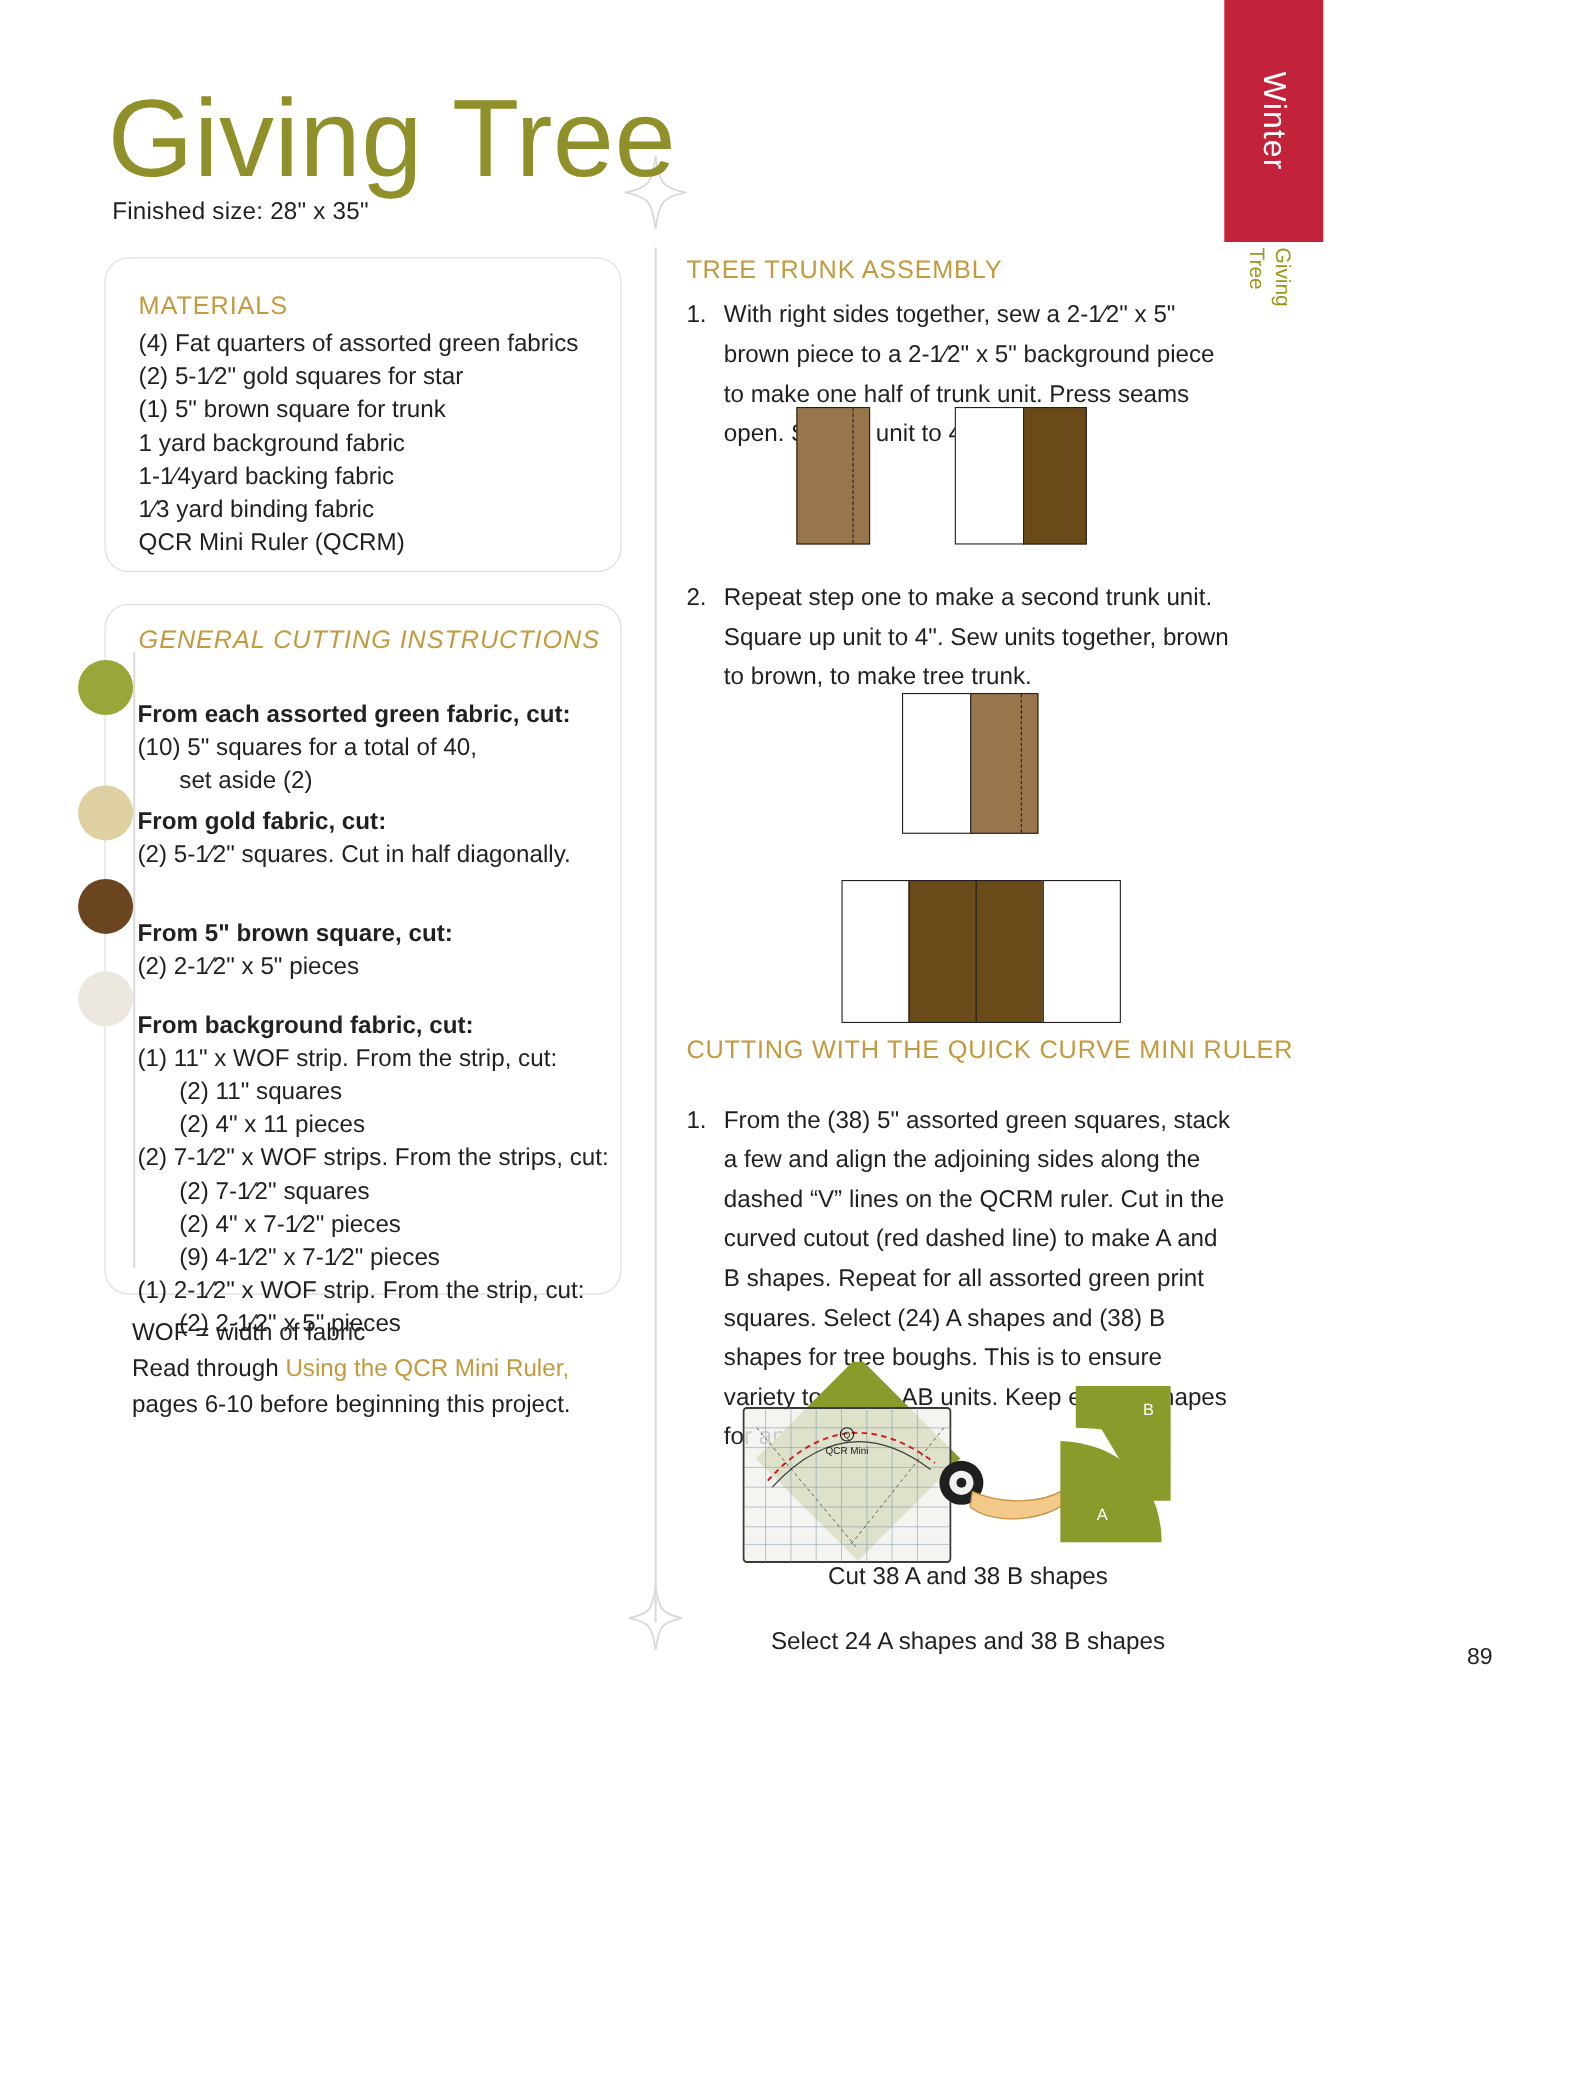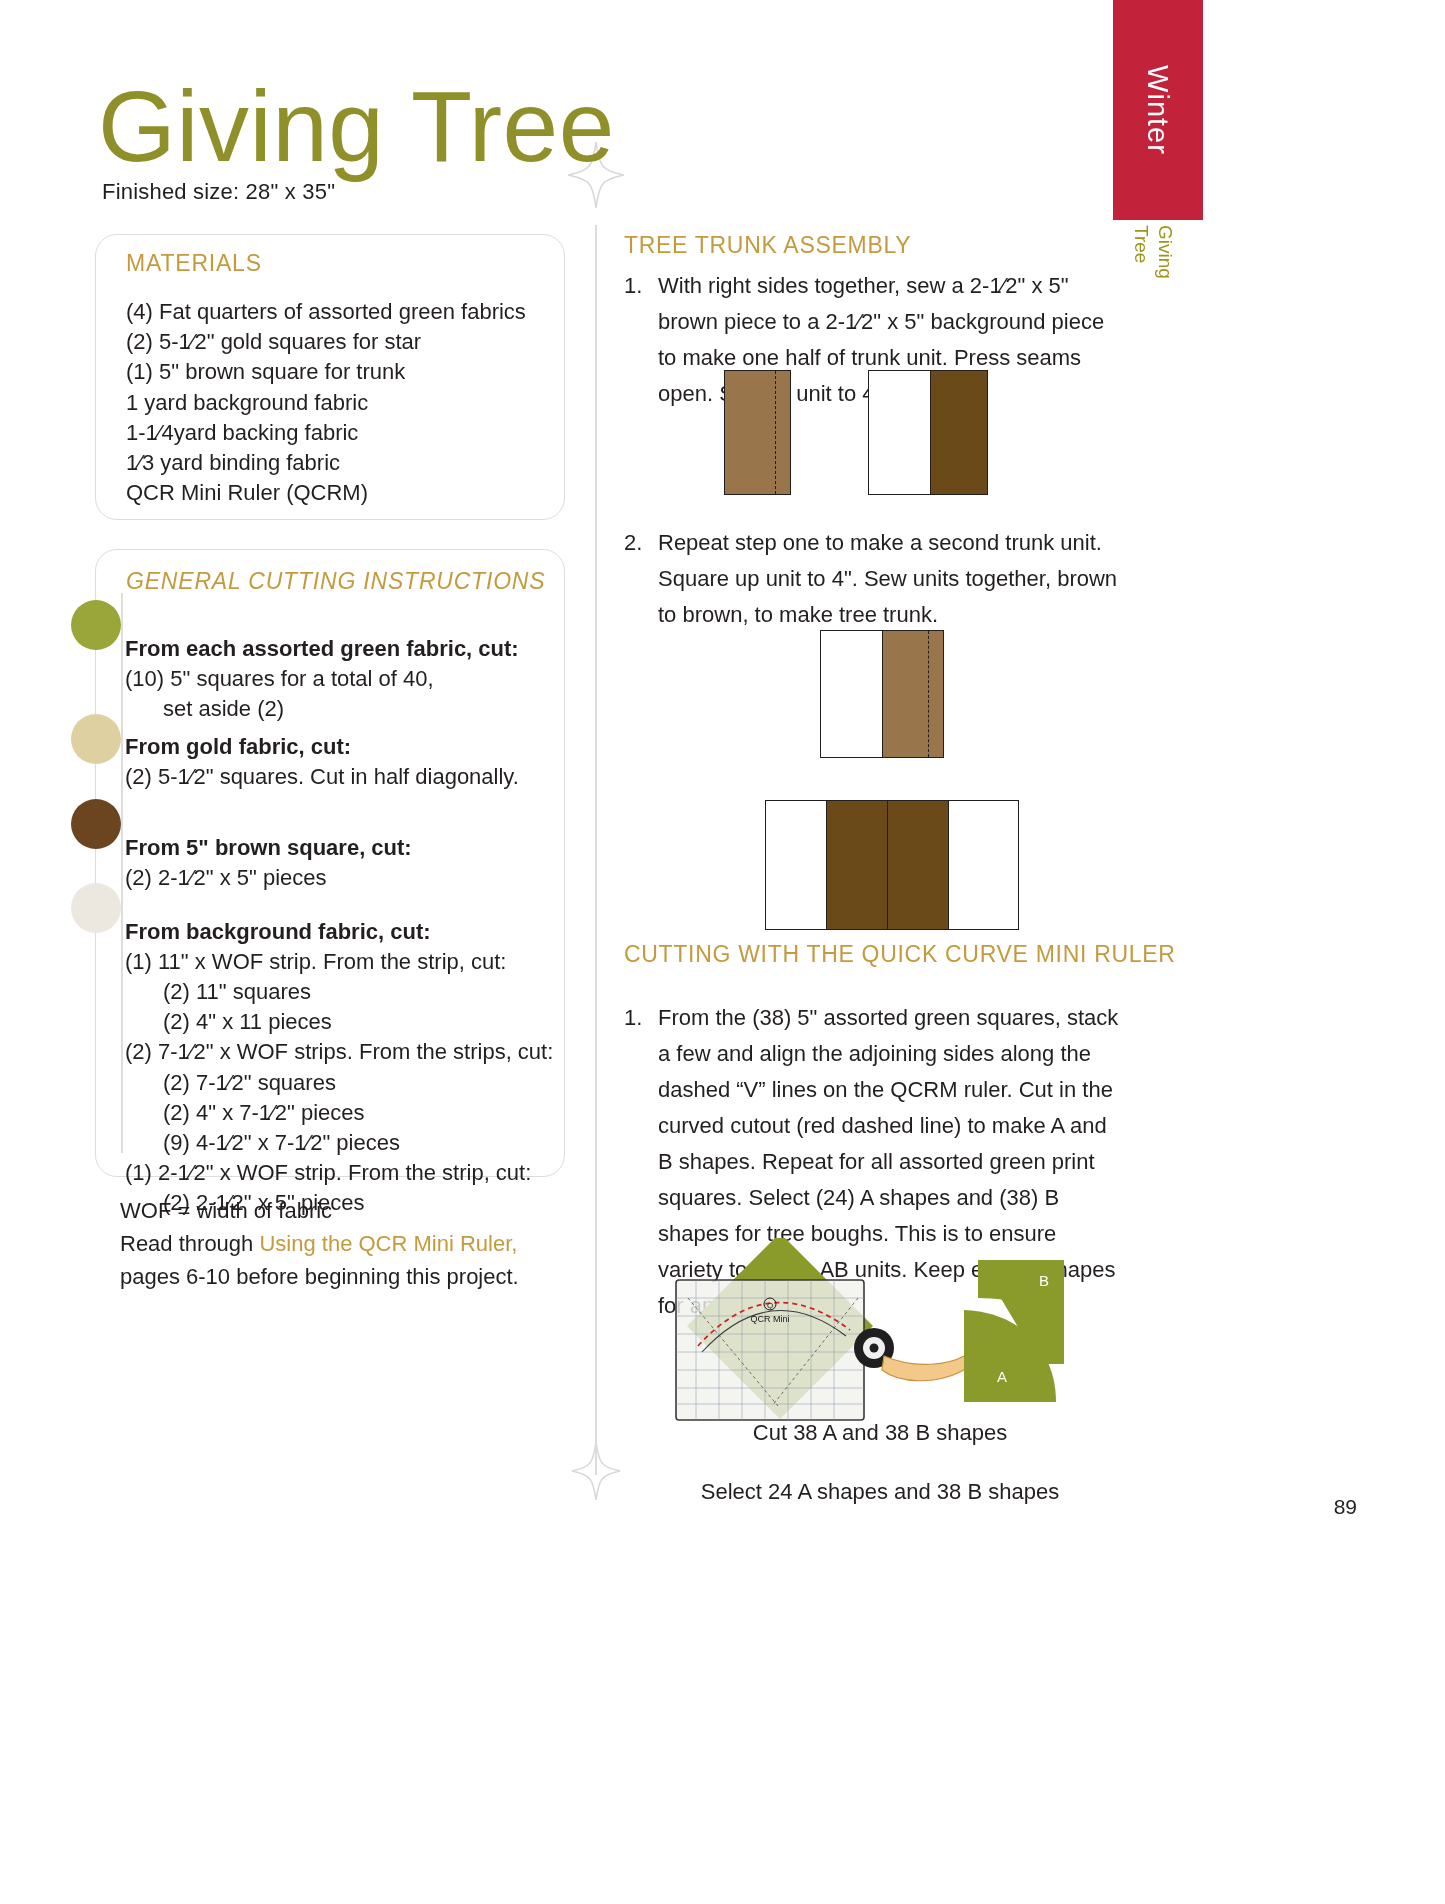--- a/index.html
+++ b/index.html
@@ -53,21 +53,21 @@
     border-radius: 22px;
     background: #ffffff;
   }
   #materials-panel { left: 95px; top: 234px; width: 470px; height: 286px; }
   #cutting-panel   { left: 95px; top: 549px; width: 470px; height: 628px; font-style: italic; }
 
   .panel-heading {
     color: #c49a3e; font-size: 23px; letter-spacing: 0.8px;
     font-weight: 400;
   }
-  #materials-panel .panel-heading { position: absolute; left: 30px; top: 15px; }
+  #materials-panel .panel-heading { position: absolute; left: 30px; top: 29px; }
   #cutting-panel   .panel-heading { position: absolute; left: 30px; top: 18px; }
 
   .mat-list {
     position: absolute; left: 30px; top: 62px; width: 430px;
     list-style: none; font-size: 22px; line-height: 30.2px; color: #231f20;
   }
   .mat-list li { white-space: nowrap; }
 
   
   .timeline {

